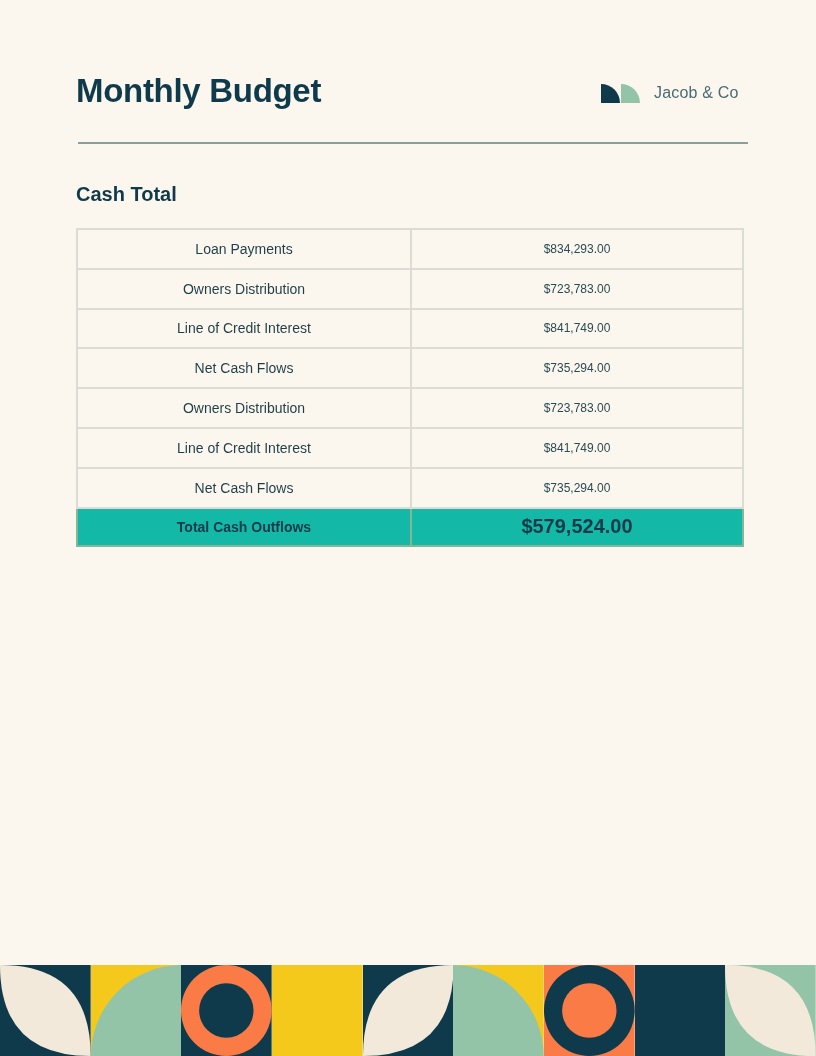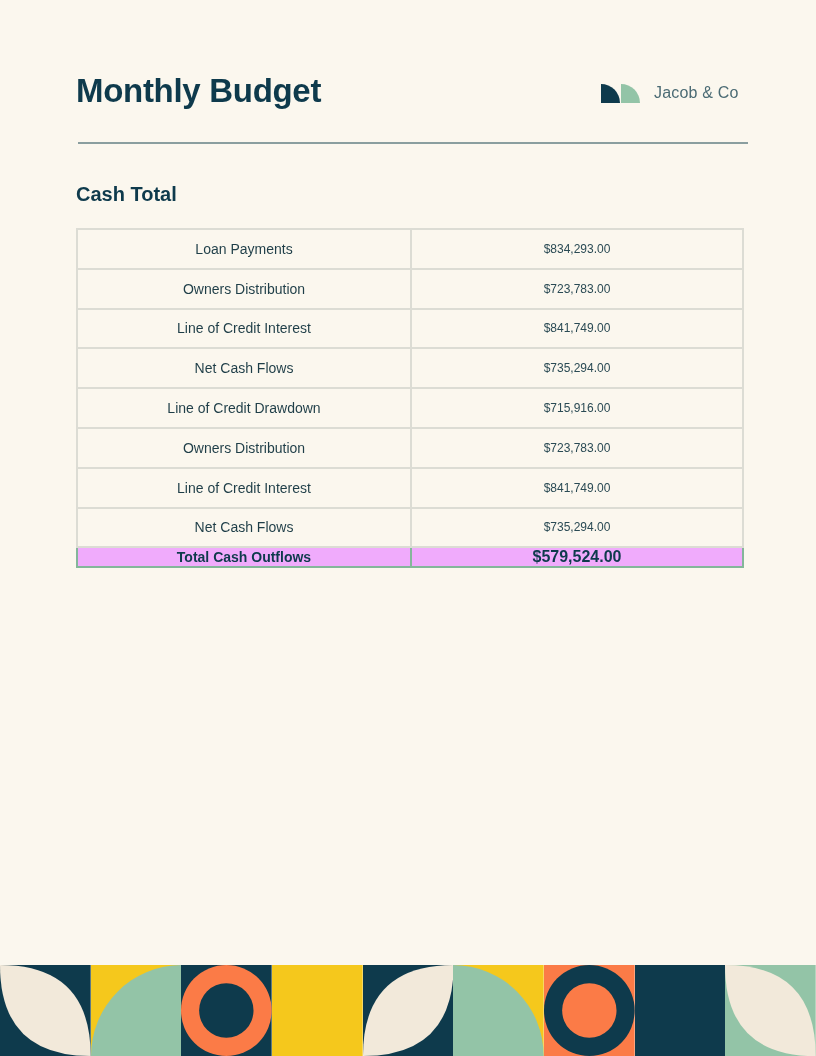--- a/index.html
+++ b/index.html
@@ -66,28 +66,28 @@
       border: 2px solid #dcdcd4;
       height: 39.8px;
       text-align: center;
       vertical-align: middle;
       font-size: 14px;
       color: #1f3e48;
     }
     table.cashflow td.label { width: 334px; text-align: center; }
     table.cashflow td.value { font-size: 12px; color: #2a4a54; }
     table.cashflow tr.total td {
-      background: #f0abfc;
+      background: #14b8a6;
       border-color: #84b69a;
       font-weight: 700;
       color: #0e3a4c;
-      height: 20px;
+      height: 38px;
     }
     table.cashflow tr.total td.label { font-size: 14px; }
-    table.cashflow tr.total td.value { font-size: 16px; margin-top: 32px; }
+    table.cashflow tr.total td.value { font-size: 20px; margin-top: 32px; }
 
     .footer-band {
       position: absolute;
       left: 0; top: 965px;
       width: 816px; height: 91px;
       display: flex;
     }
     .tile { width: 90.67px; height: 91px; position: relative; overflow: hidden; flex: 0 0 auto; }
     .tile svg { display: block; width: 100%; height: 100%; }
   </style>
@@ -120,24 +120,20 @@
     </tr>
     <tr>
       <td class="label">Line of Credit Interest</td>
       <td class="value">$841,749.00</td>
     </tr>
     <tr>
       <td class="label">Net Cash Flows</td>
       <td class="value">$735,294.00</td>
     </tr>
     <tr>
-      <td class="label">Line of Credit Drawdown</td>
-      <td class="value">$715,916.00</td>
-    </tr>
-    <tr>
       <td class="label">Owners Distribution</td>
       <td class="value">$723,783.00</td>
     </tr>
     <tr>
       <td class="label">Line of Credit Interest</td>
       <td class="value">$841,749.00</td>
     </tr>
     <tr>
       <td class="label">Net Cash Flows</td>
       <td class="value">$735,294.00</td>

